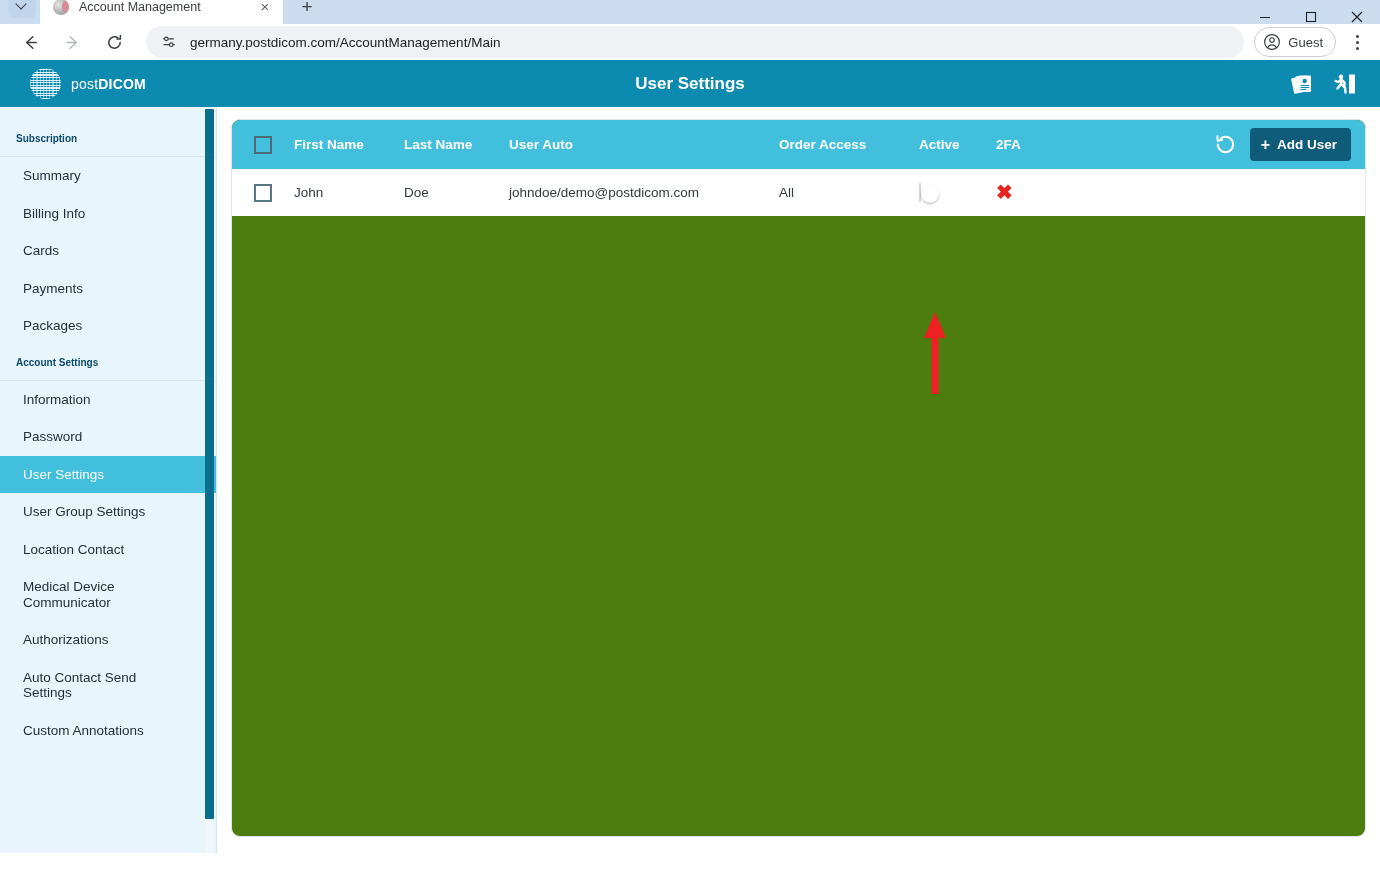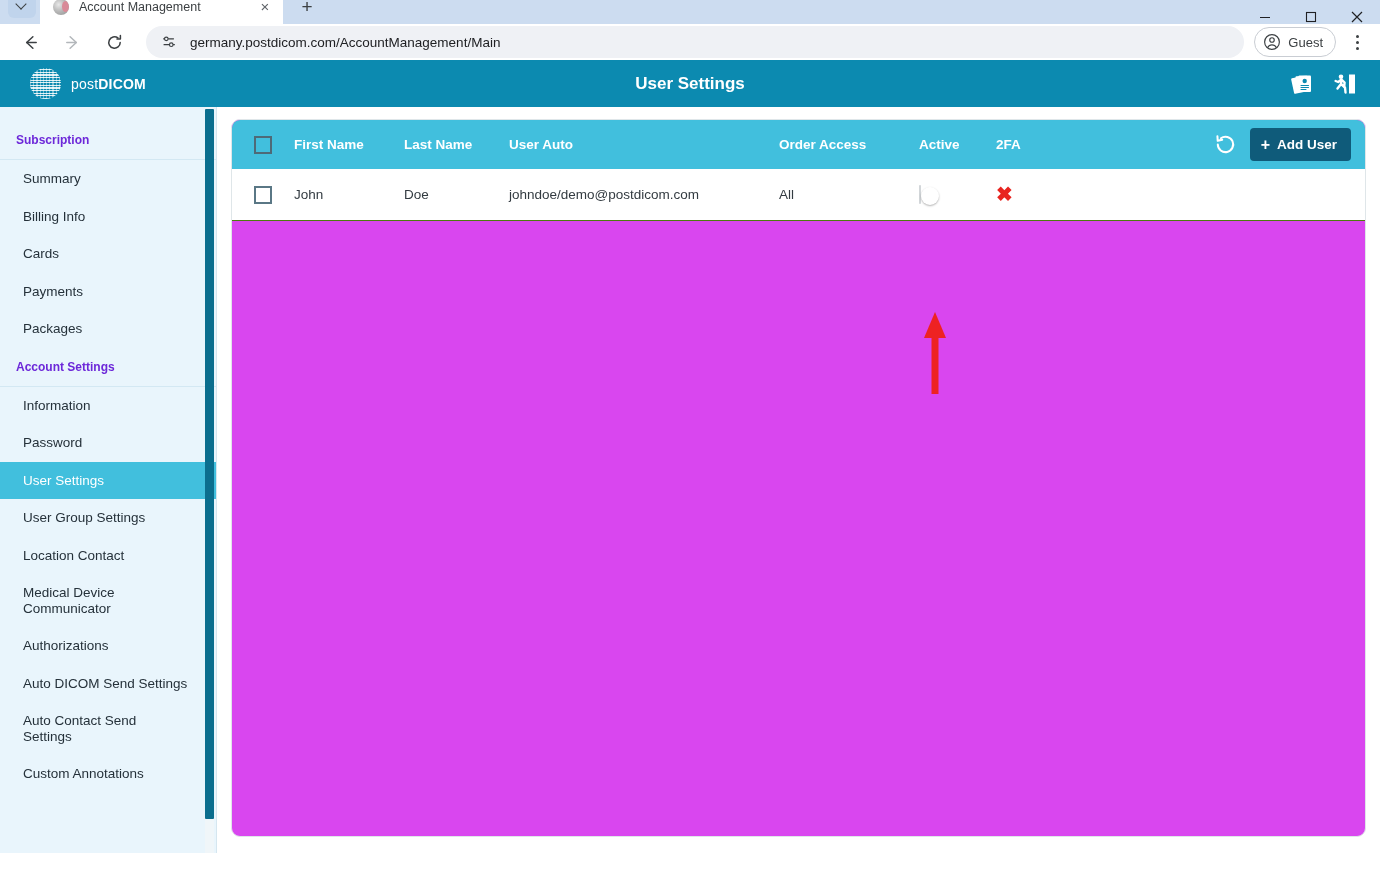--- a/index.html
+++ b/index.html
@@ -172,21 +172,21 @@
   
   .sidebar {
     width: 217px; flex: 0 0 217px;
     background: #e9f5fc;
     position: relative;
     overflow: hidden;
     border-right: 1px solid #d5e6ef;
   }
   .sb-scroll { padding-top: 14px; }
   .sb-section {
-    font-size: 12px; font-weight: 700; color: #6d28d9;
+    font-size: 10px; font-weight: 700; color: #0c4a6e;
     padding: 12px 0 12px 16px;
     border-bottom: 1px solid #d3e8f3;
   }
   .sb-item {
     font-size: 13.5px; color: #25313a;
     padding: 11px 10px 11px 23px;
     line-height: 1.15;
     cursor: pointer;
   }
   .sb-item.active {
@@ -204,21 +204,21 @@
     border-radius: 1px;
     cursor: pointer;
   }
 
   
   .main { flex: 1 1 auto; background: #ffffff; padding: 12px 14px 14px 14px; }
   .card {
     border: 1px solid #dfe6e9;
     border-radius: 9px;
     height: 718px;
-    background: #d946ef;
+    background: #4d7c0f;
     overflow: hidden;
     display: flex; flex-direction: column;
   }
   .table-head {
     background: #41bfdd;
     height: 49px;
     display: flex; align-items: center;
     position: relative;
     border-radius: 8px 8px 0 0;
   }
@@ -255,21 +255,21 @@
     padding: 0 14px 0 11px;
     font-size: 13.5px; font-weight: 700;
     cursor: pointer; border: none;
     font-family: "Liberation Sans", sans-serif;
   }
   .plus-ic { font-size: 16px; line-height: 1; font-weight: 700; }
 
   .table-row {
     height: 52px;
     display: flex; align-items: center;
-    border-bottom: 1px solid #4d7c0f;
+    border-bottom: 5px solid #4d7c0f;
     background: #fff;
   }
   .td { font-size: 13.5px; color: #333b41; }
   .toggle {
     width: 46px; height: 22px;
     border-radius: 11px;
     background: #e4e6e8;
     border: 1px solid #d2d6d9;
     position: relative; cursor: pointer;
   }
@@ -411,21 +411,20 @@
         <div class="sb-item">Packages</div>
 
         <div class="sb-section">Account Settings</div>
         <div class="sb-item">Information</div>
         <div class="sb-item">Password</div>
         <div class="sb-item active">User Settings</div>
         <div class="sb-item">User Group Settings</div>
         <div class="sb-item">Location Contact</div>
         <div class="sb-item" style="max-width:150px;">Medical Device Communicator</div>
         <div class="sb-item">Authorizations</div>
-        <div class="sb-item">Auto DICOM Send Settings</div>
         <div class="sb-item" style="max-width:150px;">Auto Contact Send Settings</div>
         <div class="sb-item">Custom Annotations</div>
       </div>
       <div class="sb-scrollbar">
         <div class="sb-thumb"></div>
       </div>
     </div>
 
     <div class="main">
       <div class="card">

